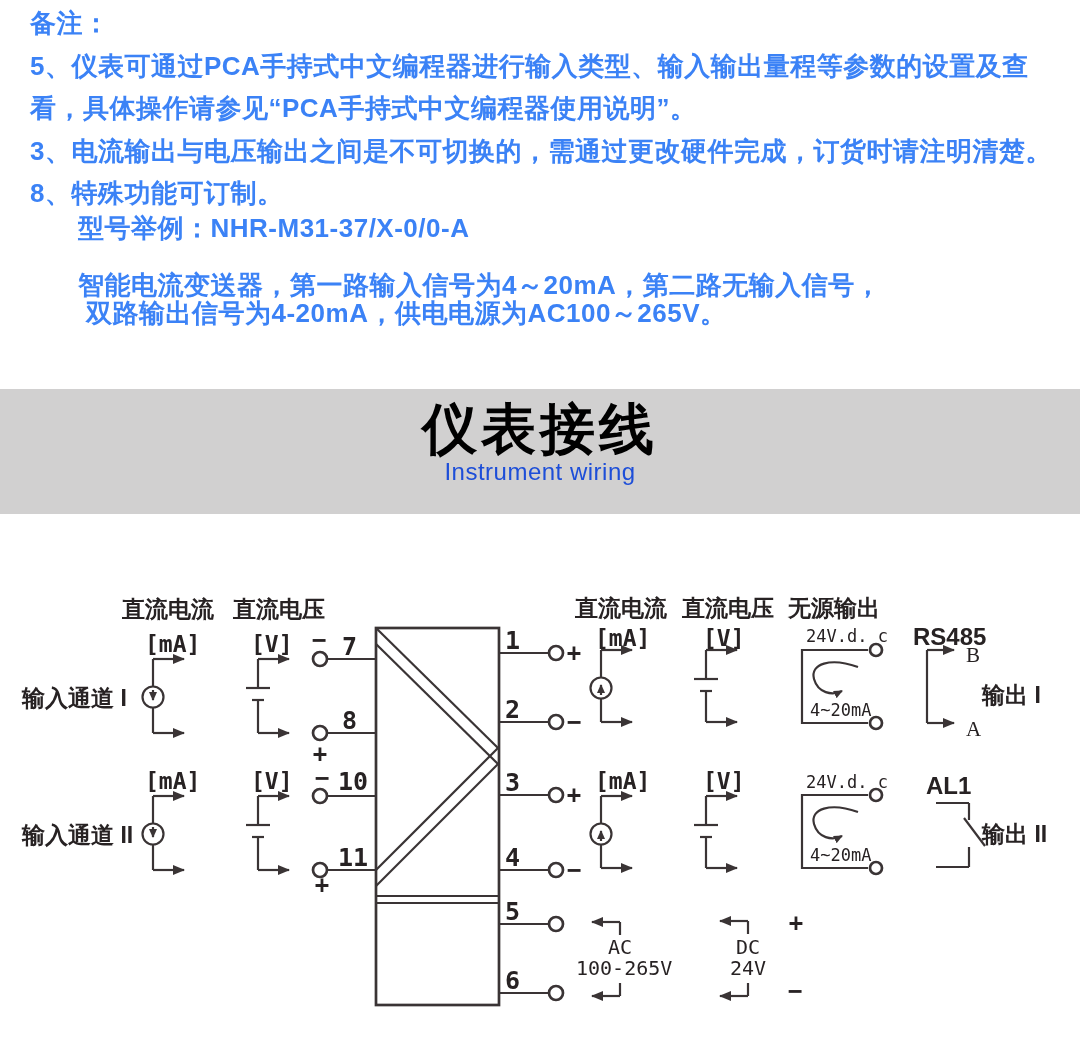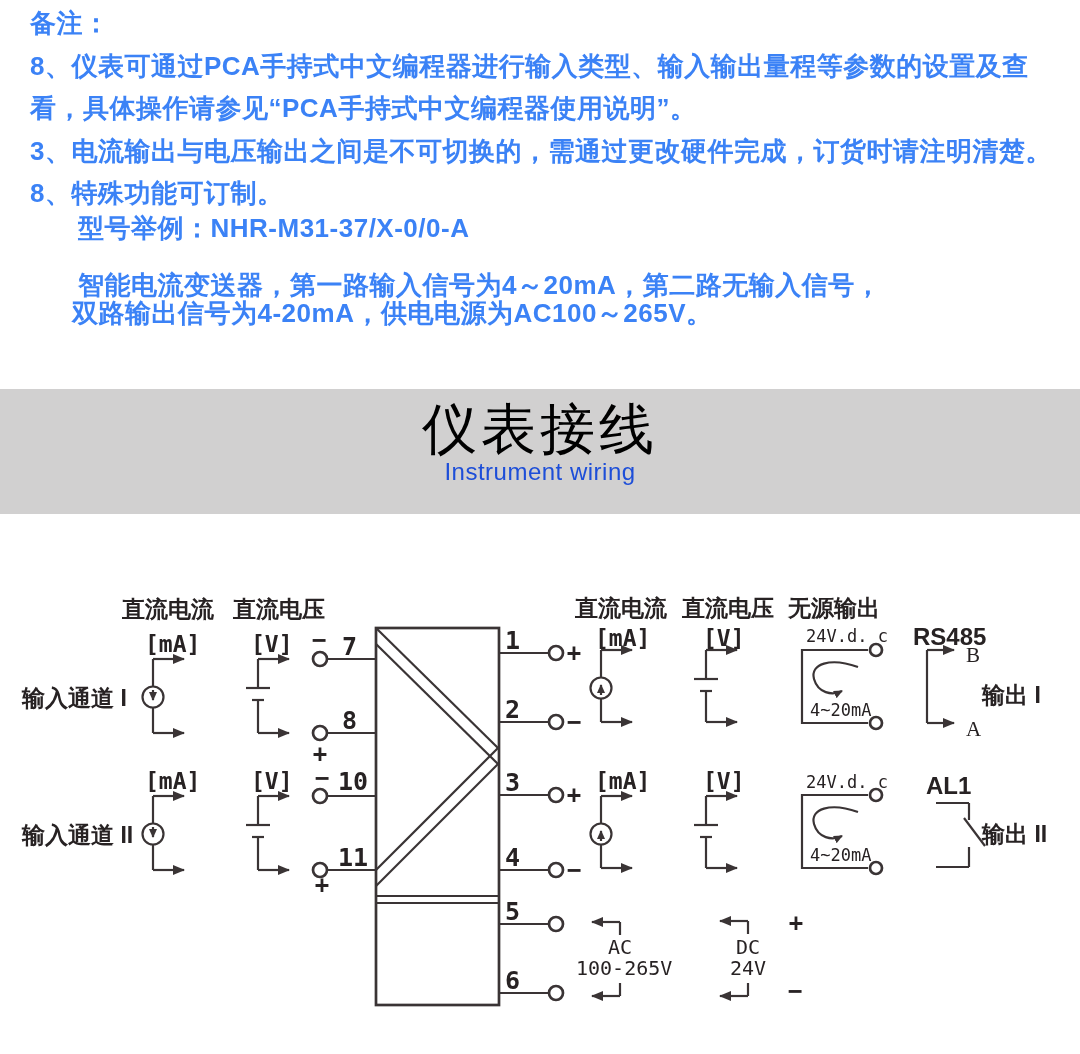--- a/index.html
+++ b/index.html
@@ -2,21 +2,21 @@
 <html><head>
 <meta charset="utf-8">
 <style>
   html,body{margin:0;padding:0}
   body{width:1080px;height:1054px;position:relative;background:#ffffff;overflow:hidden;
        font-family:"Liberation Sans",sans-serif}
   .note-line{position:absolute;font-size:26px;font-weight:700;color:#3b82f6;
              white-space:nowrap;letter-spacing:.5px}
   .banner{position:absolute;left:0;top:389px;width:1080px;height:125px;
           background:#d1d0d0;text-align:center}
-  .banner-title{font-size:55px;font-weight:400;color:#000;letter-spacing:4px;
+  .banner-title{font-size:55px;font-weight:700;color:#000;letter-spacing:4px;
                 margin:0;padding-top:13px;line-height:1.0}
   .banner-sub{font-size:24px;color:#1d4ed8;margin:1px 0 0 0;letter-spacing:.5px}
   svg.diagram{position:absolute;left:0;top:0}
   .wire{stroke:#3a3435;stroke-width:2.2;fill:none}
   .thick{stroke-width:2.7}
   .term{fill:#ffffff;stroke:#3a3435;stroke-width:2.7}
   text{fill:#272223}
   .cjk{font:600 23px "Liberation Sans",sans-serif}
   .mono{font:600 23px "DejaVu Sans Mono",monospace}
   .num{font:700 25px "DejaVu Sans Mono",monospace}
@@ -24,27 +24,27 @@
   .mono-md{font:500 20px "DejaVu Sans Mono",monospace}
   .sign{font:700 24px "DejaVu Sans Mono",monospace;text-anchor:middle}
   .serifl{font:400 21px "Liberation Serif",serif}
   .sansb{font:700 24px "Liberation Sans",sans-serif}
 </style>
 </head>
 <body>
 
 <div>
   <div class="note-line" style="left:30px;top:6px">备注：</div>
-  <div class="note-line" style="left:30px;top:49px">8、仪表可通过PCA手持式中文编程器进行输入类型、输入输出量程等参数的设置及查</div>
+  <div class="note-line" style="left:30px;top:49px">5、仪表可通过PCA手持式中文编程器进行输入类型、输入输出量程等参数的设置及查</div>
   <div class="note-line" style="left:30px;top:91px">看，具体操作请参见“PCA手持式中文编程器使用说明”。</div>
   <div class="note-line" style="left:30px;top:134px">3、电流输出与电压输出之间是不可切换的，需通过更改硬件完成，订货时请注明清楚。</div>
   <div class="note-line" style="left:30px;top:176px">8、特殊功能可订制。</div>
   <div class="note-line" style="left:78px;top:211px">型号举例：NHR-M31-37/X-0/0-A</div>
   <div class="note-line" style="left:78px;top:268px">智能电流变送器，第一路输入信号为4～20mA，第二路无输入信号，</div>
-  <div class="note-line" style="left:72px;top:296px">双路输出信号为4-20mA，供电电源为AC100～265V。</div>
+  <div class="note-line" style="left:86px;top:296px">双路输出信号为4-20mA，供电电源为AC100～265V。</div>
 </div>
 
 <div class="banner">
   <div class="banner-title">仪表接线</div>
   <div class="banner-sub">Instrument wiring</div>
 </div>
 
 <svg class="diagram" width="1080" height="1054" viewBox="0 0 1080 1054">
   <defs>
     <marker id="ah" markerUnits="userSpaceOnUse" markerWidth="14" markerHeight="12" refX="11" refY="5" orient="auto">

